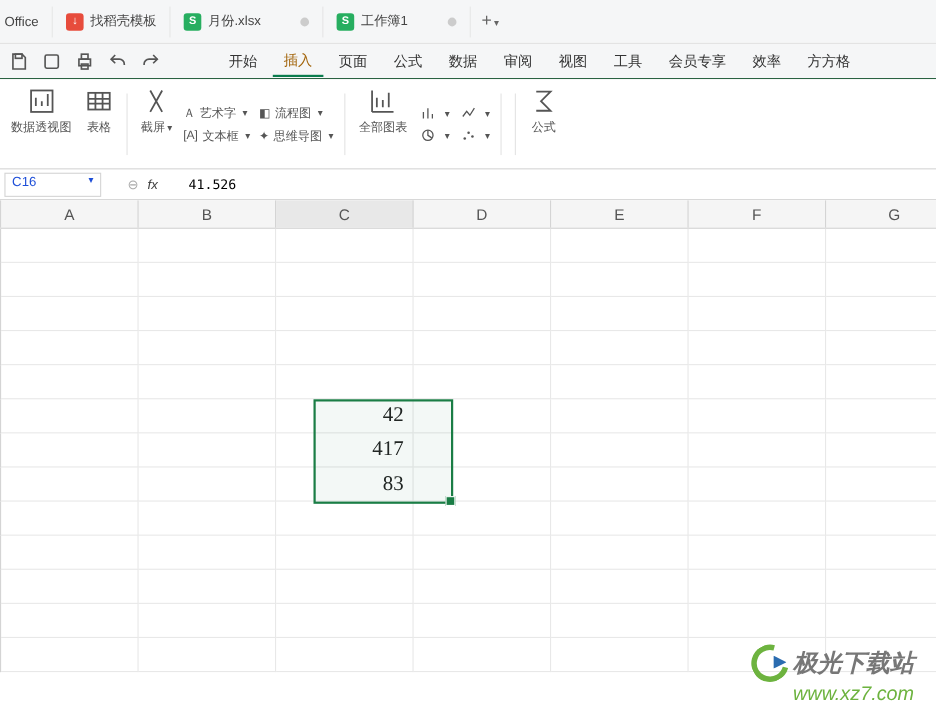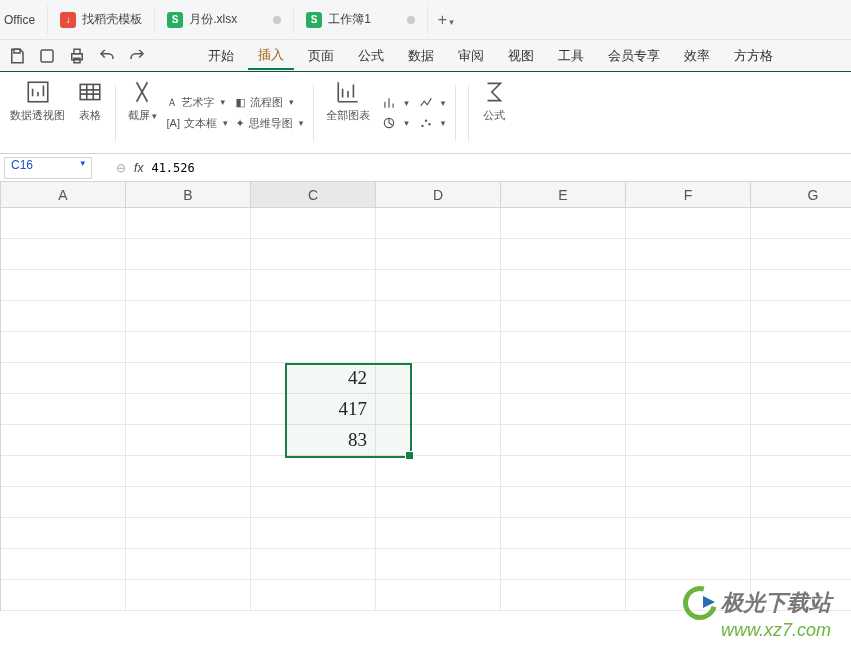--- a/index.html
+++ b/index.html
@@ -21,21 +21,21 @@
     .rib-group{display:flex;flex-direction:column;align-items:center;padding:0 6px;font-size:11px;color:#555;gap:3px;}
     .rib-group.big{height:68px;justify-content:flex-start;}
     .rib-group .ic{width:26px;height:26px;display:flex;align-items:center;justify-content:center;}
     .rib-side{display:flex;flex-direction:column;gap:6px;font-size:11px;color:#555;padding:0 4px;}
     .rib-side .item{display:flex;align-items:center;gap:4px;white-space:nowrap;}
     .sep{width:1px;height:56px;background:#e3e3e3;margin:0 6px;}
     .formula-bar{height:28px;display:flex;align-items:center;border-bottom:1px solid #d4d4d4;font-size:12px;}
     .name-box{width:88px;height:22px;border:1px solid #d4d4d4;margin-left:4px;padding:0 6px;display:flex;justify-content:space-between;color:#1d4ed8;}
     .fx-area{display:flex;align-items:center;gap:8px;margin-left:24px;}
     .fx-label{font-style:italic;color:#404040;}
-    .formula-input{border:none;outline:none;font-size:12px;font-family:Consolas,monospace;}
+    .formula-input{border:none;outline:none;font-size:12px;font-family:Consolas,monospace;margin-left:20px;}
     .grid-wrap{position:relative;height:448px;overflow:hidden;}
     .col-headers{display:flex;height:26px;background:#f5f5f5;border-bottom:1px solid #d4d4d4;}
     .corner{width:36px;border-right:1px solid #d4d4d4;}
     .col-h{flex:0 0 125px;border-right:1px solid #d4d4d4;display:flex;align-items:center;justify-content:center;font-size:14px;color:#555;}
     .col-h.active{background:#e8e8e8;}
     .row{display:flex;height:31px;}
     .row-h{width:36px;border-right:1px solid #d4d4d4;border-bottom:1px solid #d4d4d4;background:#f5f5f5;}
     .cell{flex:0 0 125px;border-right:1px solid #e8e8e8;border-bottom:1px solid #e8e8e8;display:flex;align-items:center;justify-content:flex-end;padding:0 8px;font-size:19px;font-family:SimSun,serif;color:#222;}
     .selection{position:absolute;border:2px solid #1a7d45;background:rgba(26,125,69,.05);pointer-events:none;left:285px;top:181px;width:127px;height:95px;}
     .selection::after{content:'';position:absolute;right:-4px;bottom:-4px;width:7px;height:7px;background:#1a7d45;border:1px solid #fff;}

